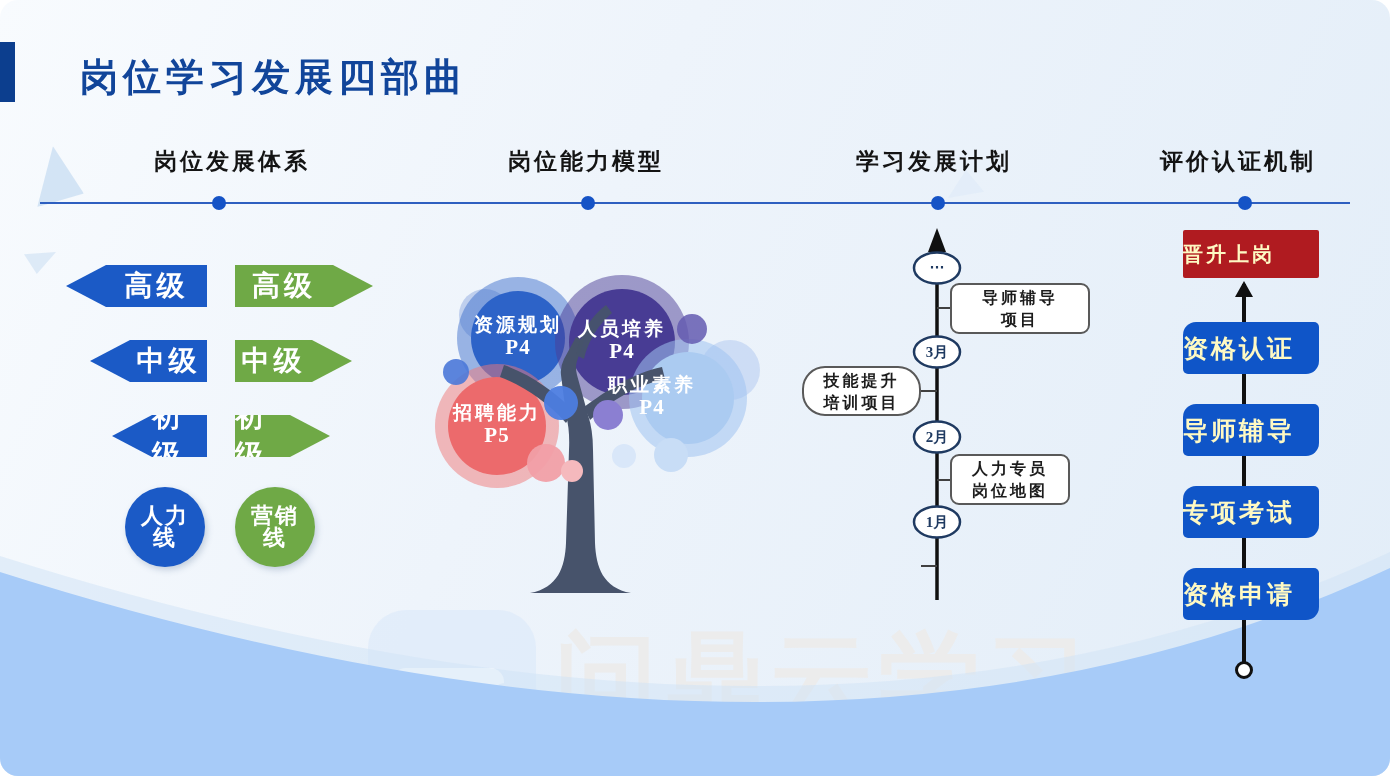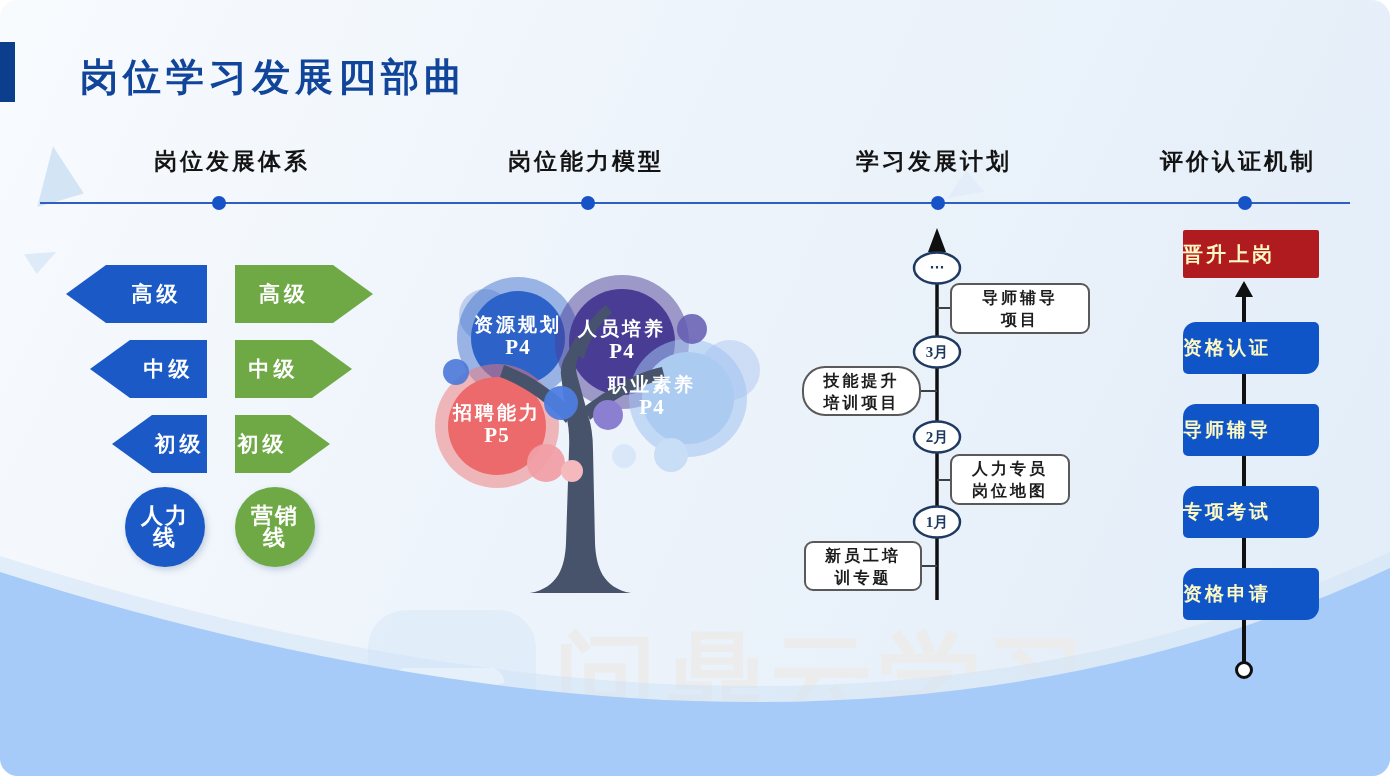--- a/index.html
+++ b/index.html
@@ -7,41 +7,41 @@
          background:linear-gradient(115deg,#f8fbfe 0%,#eef4fb 40%,#e2edf8 100%);}
   .abs{position:absolute;}
   
   .accent-bar{left:0;top:42px;width:15px;height:60px;background:#0c3e8e;}
   .slide-title{left:80px;top:52px;font-size:38px;font-weight:bold;color:#11459a;letter-spacing:5px;}
   
   .sec-header{top:146px;width:260px;text-align:center;font-size:23px;font-weight:bold;color:#141414;letter-spacing:3px;}
   .divider{left:40px;top:202px;width:1310px;height:2px;background:#2e5fc0;}
   .dot{top:196px;width:14px;height:14px;border-radius:50%;background:#1553c6;}
   
-  .arrow{height:58px;color:#fff;font-size:21px;font-weight:bold;letter-spacing:4px;
+  .arrow{height:42px;color:#fff;font-size:28px;font-weight:bold;letter-spacing:4px;
          display:flex;align-items:center;justify-content:center;}
   .arrow-blue{background:#1b5ac6;clip-path:polygon(0 50%,40px 0,100% 0,100% 100%,40px 100%);padding-left:40px;box-sizing:border-box;}
   .arrow-green{background:#6fa946;clip-path:polygon(0 0,calc(100% - 40px) 0,100% 50%,calc(100% - 40px) 100%,0 100%);padding-right:40px;box-sizing:border-box;}
   .track-circle{width:80px;height:80px;border-radius:50%;color:#fff;font-size:22px;font-weight:bold;letter-spacing:2px;
          display:flex;flex-direction:column;align-items:center;justify-content:center;line-height:22px;box-shadow:2px 3px 6px rgba(60,90,130,.25);}
   .tc-blue{background:#1b5ac6;}
   .tc-green{background:#6fa946;}
   
   .bubble-label{width:150px;text-align:center;color:#fff;line-height:23px;}
   .bubble-label .n{font-size:19px;font-weight:bold;letter-spacing:3px;}
   .bubble-label .p{font-size:21px;font-family:"Liberation Serif",serif;font-weight:bold;letter-spacing:1px;}
   
   .tl-card{background:#fff;border:2px solid #595959;border-radius:9px;box-sizing:border-box;
            text-align:center;font-size:16px;font-weight:600;color:#1c1c1c;letter-spacing:3px;line-height:22px;padding-top:2px;}
   .milestone-label{width:50px;text-align:center;font-size:15px;font-weight:600;color:#1f3a61;font-family:"Liberation Serif",serif;}
   
   .cert-box{left:1183px;width:136px;display:flex;align-items:center;justify-content:flex-start;
             color:#fef9c3;font-weight:bold;letter-spacing:3px;}
   .cert-red{height:48px;background:#b01b20;font-size:20px;border-radius:2px;}
-  .cert-blue{height:52px;background:#0f55c8;font-size:19px;border-radius:13px 5px 13px 5px;}
+  .cert-blue{height:52px;background:#0f55c8;font-size:25px;border-radius:13px 5px 13px 5px;}
   .flow-line{left:1242px;width:4px;background:#101010;}
   .flow-arrow{left:1235px;width:0;height:0;border-left:9px solid transparent;border-right:9px solid transparent;border-bottom:16px solid #101010;}
   .flow-end{left:1235px;top:661px;width:12px;height:12px;background:#fff;border:3.5px solid #101010;border-radius:50%;}
   
   .tri{opacity:.8;}
   .watermark-text{left:555px;top:612px;font-size:102px;font-weight:bold;color:#ececec;letter-spacing:6px;white-space:nowrap;}
   .z1{z-index:1}.z2{z-index:2}.z3{z-index:3}
 </style>
 </head>
 <body>
@@ -179,24 +179,20 @@
     <div>项目</div>
   </div>
   <div class="abs tl-card z3" style="left:802px;top:366px;width:119px;height:50px;border-radius:23px;">
     <div>技能提升</div>
     <div>培训项目</div>
   </div>
   <div class="abs tl-card z3" style="left:950px;top:454px;width:120px;height:51px;">
     <div>人力专员</div>
     <div>岗位地图</div>
   </div>
-  <div class="abs tl-card z3" style="left:804px;top:541px;width:118px;height:50px;">
-    <div>新员工培</div>
-    <div>训专题</div>
-  </div>
 
   <div class="abs flow-line z3" style="top:284px;height:386px;"></div>
   <div class="abs flow-arrow z3" style="top:281px;"></div>
   <div class="abs flow-end z3"></div>
 
   <div class="abs cert-box cert-red z3" style="top:230px;">
     <span>晋升上岗</span>
     </div>
   <div class="abs cert-box cert-blue z3" style="top:322px;">
     <span>资格认证</span>

